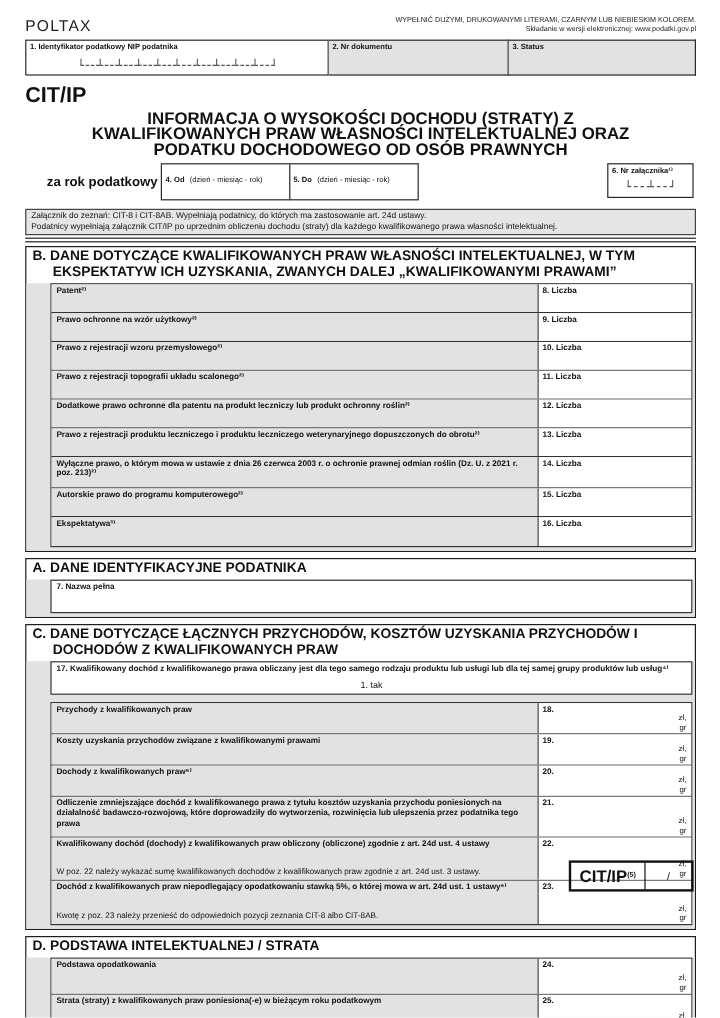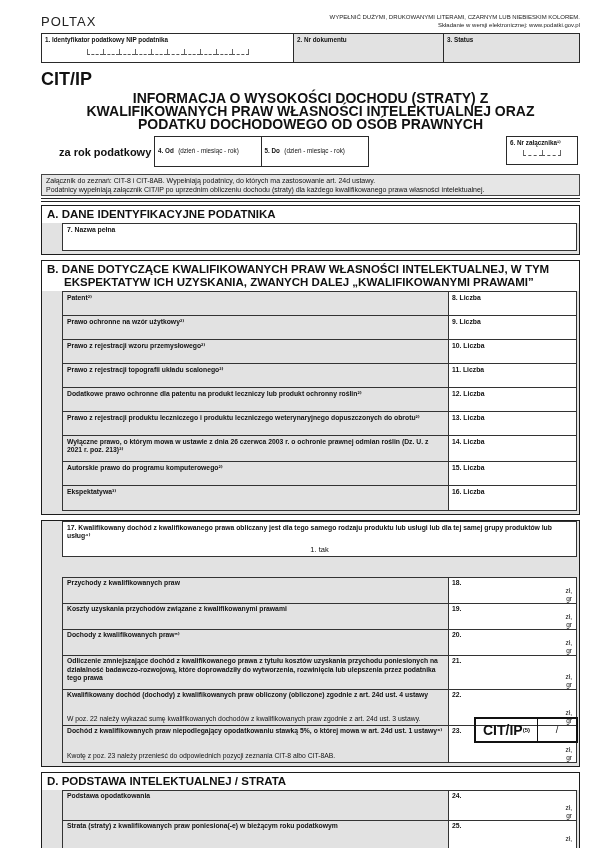--- a/index.html
+++ b/index.html
@@ -1,18 +1,18 @@
 <!DOCTYPE html>
 <html><head>
 <meta charset="utf-8">
 <style>
   * { margin:0; padding:0; box-sizing:border-box; }
   html,body { width:600px; height:848px; background:#fff; overflow:hidden;
     font-family:"Liberation Sans","DejaVu Sans",sans-serif; color:#111; }
-  .page { position:relative; width:600px; height:759px; padding:14px 20px 0 41px; }
+  .page { position:relative; width:600px; height:759px; padding:14px 20px 0 21px; }
 
   
   .topbar { display:flex; justify-content:space-between; align-items:flex-end; margin-bottom:4px; }
   .poltax { font-size:13px; letter-spacing:1px; color:#222; }
   .fineprint { text-align:right; font-size:6px; line-height:7.5px; color:#222; }
 
   
   .idrow { display:flex; }
   .fbox { border:1.5px solid #2a2a2a; height:30px; padding:2px 3px; position:relative; }
   .fbox + .fbox { border-left:none; }
@@ -126,75 +126,76 @@
     </div>
   </div>
 
   <div class="notice">
     <div>Załącznik do zeznań: CIT-8 i CIT-8AB. Wypełniają podatnicy, do których ma zastosowanie art. 24d ustawy.</div>
     <div>Podatnicy wypełniają załącznik CIT/IP po uprzednim obliczeniu dochodu (straty) dla każdego kwalifikowanego prawa własności intelektualnej.</div>
   </div>
   <div class="dblrule"></div>
 
   <div class="sec">
+    <div class="sec-heading">B. DANE DOTYCZĄCE KWALIFIKOWANYCH PRAW WŁASNOŚCI INTELEKTUALNEJ, W TYM EKSPEKTATYW ICH UZYSKANIA, ZWANYCH DALEJ „KWALIFIKOWANYMI PRAWAMI”</div>
+    <div class="sec-body">
+      <div class="rows">
+        <div class="row h24">
+          <div class="lbl">Patent²⁾</div>
+          <div class="cell">8. Liczba</div>
+        </div>
+        <div class="row h24">
+          <div class="lbl">Prawo ochronne na wzór użytkowy²⁾</div>
+          <div class="cell">9. Liczba</div>
+        </div>
+        <div class="row h24">
+          <div class="lbl">Prawo z rejestracji wzoru przemysłowego²⁾</div>
+          <div class="cell">10. Liczba</div>
+        </div>
+        <div class="row h24">
+          <div class="lbl">Prawo z rejestracji topografii układu scalonego²⁾</div>
+          <div class="cell">11. Liczba</div>
+        </div>
+        <div class="row h24">
+          <div class="lbl">Dodatkowe prawo ochronne dla patentu na produkt leczniczy lub produkt ochronny roślin²⁾</div>
+          <div class="cell">12. Liczba</div>
+        </div>
+        <div class="row h24">
+          <div class="lbl">Prawo z rejestracji produktu leczniczego i produktu leczniczego weterynaryjnego dopuszczonych do obrotu²⁾</div>
+          <div class="cell">13. Liczba</div>
+        </div>
+        <div class="row h26">
+          <div class="lbl">Wyłączne prawo, o którym mowa w ustawie z dnia 26 czerwca 2003 r. o ochronie prawnej odmian roślin (Dz. U. z 2021 r. poz. 213)²⁾</div>
+          <div class="cell">14. Liczba</div>
+        </div>
+        <div class="row h24">
+          <div class="lbl">Autorskie prawo do programu komputerowego²⁾</div>
+          <div class="cell">15. Liczba</div>
+        </div>
+        <div class="row h24">
+          <div class="lbl">Ekspektatywa³⁾</div>
+          <div class="cell">16. Liczba</div>
+        </div>
+      </div>
+    </div>
+  </div>
+
+  <div class="sec">
     <div class="sec-heading">A. DANE IDENTYFIKACYJNE PODATNIKA</div>
     <div class="sec-body">
       <div class="wfield">
         <span>7. Nazwa pełna</span>
       </div>
     </div>
   </div>
 
   <div class="sec">
-    <div class="sec-heading">B. DANE DOTYCZĄCE KWALIFIKOWANYCH PRAW WŁASNOŚCI INTELEKTUALNEJ, W TYM EKSPEKTATYW ICH UZYSKANIA, ZWANYCH DALEJ „KWALIFIKOWANYMI PRAWAMI”</div>
+    <div class="sec-heading">C. DANE DOTYCZĄCE ŁĄCZNYCH PRZYCHODÓW, KOSZTÓW UZYSKANIA PRZYCHODÓW I DOCHODÓW Z KWALIFIKOWANYCH PRAW</div>
     <div class="sec-body">
-      <div class="rows">
-        <div class="row h24">
-          <div class="lbl">Patent²⁾</div>
-          <div class="cell">8. Liczba</div>
-        </div>
-        <div class="row h24">
-          <div class="lbl">Prawo ochronne na wzór użytkowy²⁾</div>
-          <div class="cell">9. Liczba</div>
-        </div>
-        <div class="row h24">
-          <div class="lbl">Prawo z rejestracji wzoru przemysłowego²⁾</div>
-          <div class="cell">10. Liczba</div>
-        </div>
-        <div class="row h24">
-          <div class="lbl">Prawo z rejestracji topografii układu scalonego²⁾</div>
-          <div class="cell">11. Liczba</div>
-        </div>
-        <div class="row h24">
-          <div class="lbl">Dodatkowe prawo ochronne dla patentu na produkt leczniczy lub produkt ochronny roślin²⁾</div>
-          <div class="cell">12. Liczba</div>
-        </div>
-        <div class="row h24">
-          <div class="lbl">Prawo z rejestracji produktu leczniczego i produktu leczniczego weterynaryjnego dopuszczonych do obrotu²⁾</div>
-          <div class="cell">13. Liczba</div>
-        </div>
-        <div class="row h26">
-          <div class="lbl">Wyłączne prawo, o którym mowa w ustawie z dnia 26 czerwca 2003 r. o ochronie prawnej odmian roślin (Dz. U. z 2021 r. poz. 213)²⁾</div>
-          <div class="cell">14. Liczba</div>
-        </div>
-        <div class="row h24">
-          <div class="lbl">Autorskie prawo do programu komputerowego²⁾</div>
-          <div class="cell">15. Liczba</div>
-        </div>
-        <div class="row h24">
-          <div class="lbl">Ekspektatywa³⁾</div>
-          <div class="cell">16. Liczba</div>
-        </div>
-      </div>
-    </div>
-  </div>
-
-  <div class="sec">
-    <div class="sec-body">
-      <div class="wfield" style="margin-bottom:20px">
+      <div class="wfield" style="margin-bottom:6px">
         <span>17. Kwalifikowany dochód z kwalifikowanego prawa obliczany jest dla tego samego rodzaju produktu lub usługi lub dla tej samej grupy produktów lub usług⁴⁾</span>
         <div class="opt">1. tak</div>
       </div>
       <div class="rows">
         <div class="row h26">
           <div class="lbl">
             <div>Przychody z kwalifikowanych praw</div>
 
           </div>
           <div class="amt">

